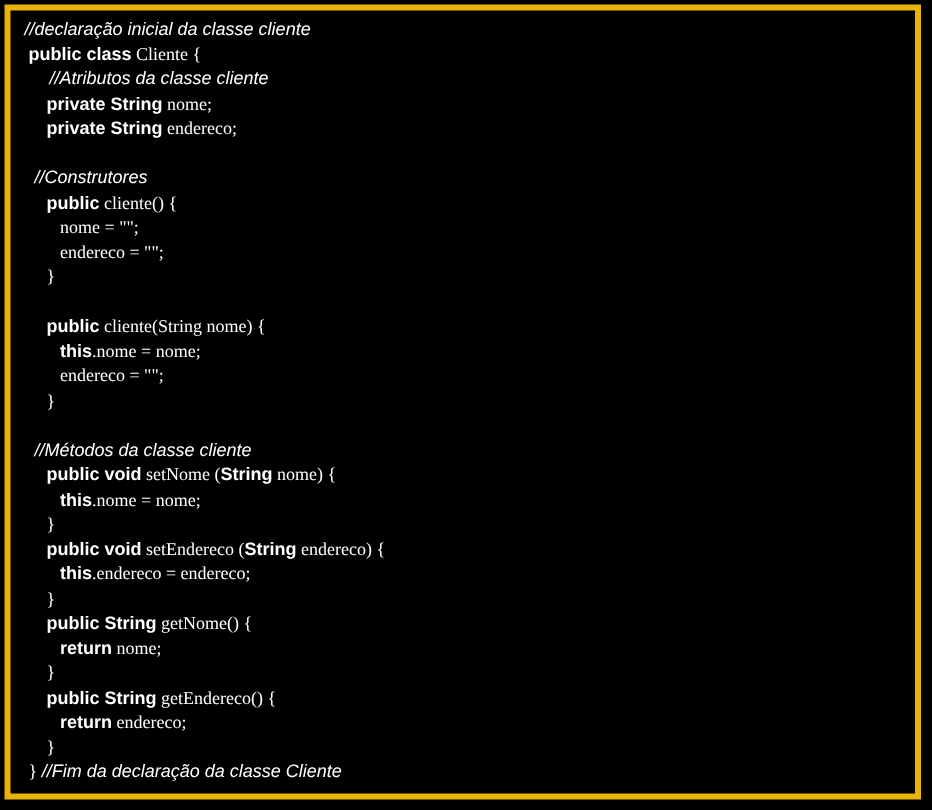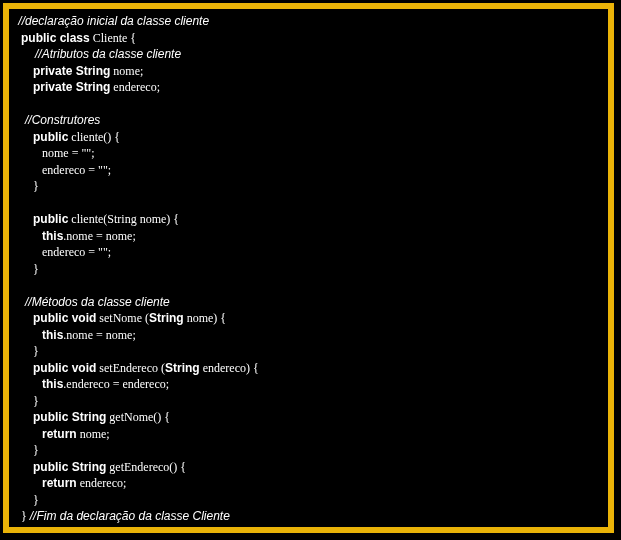--- a/index.html
+++ b/index.html
@@ -4,21 +4,21 @@
 <style>
   body {
     margin: 0;
     padding: 0;
     background: #000;
     width: 621px;
     height: 540px;
     overflow: hidden;
   }
   .code-box {
-    border: 6px solid #eab308;
+    border: 4px solid #eab308;
     background: #000;
     width: 611px;
     height: 530px;
     margin: 3px;
     padding: 4px 6px;
     box-sizing: border-box;
     font-family: Verdana, Geneva, sans-serif;
     font-size: 12px;
     line-height: 16.5px;
     color: #fff;

